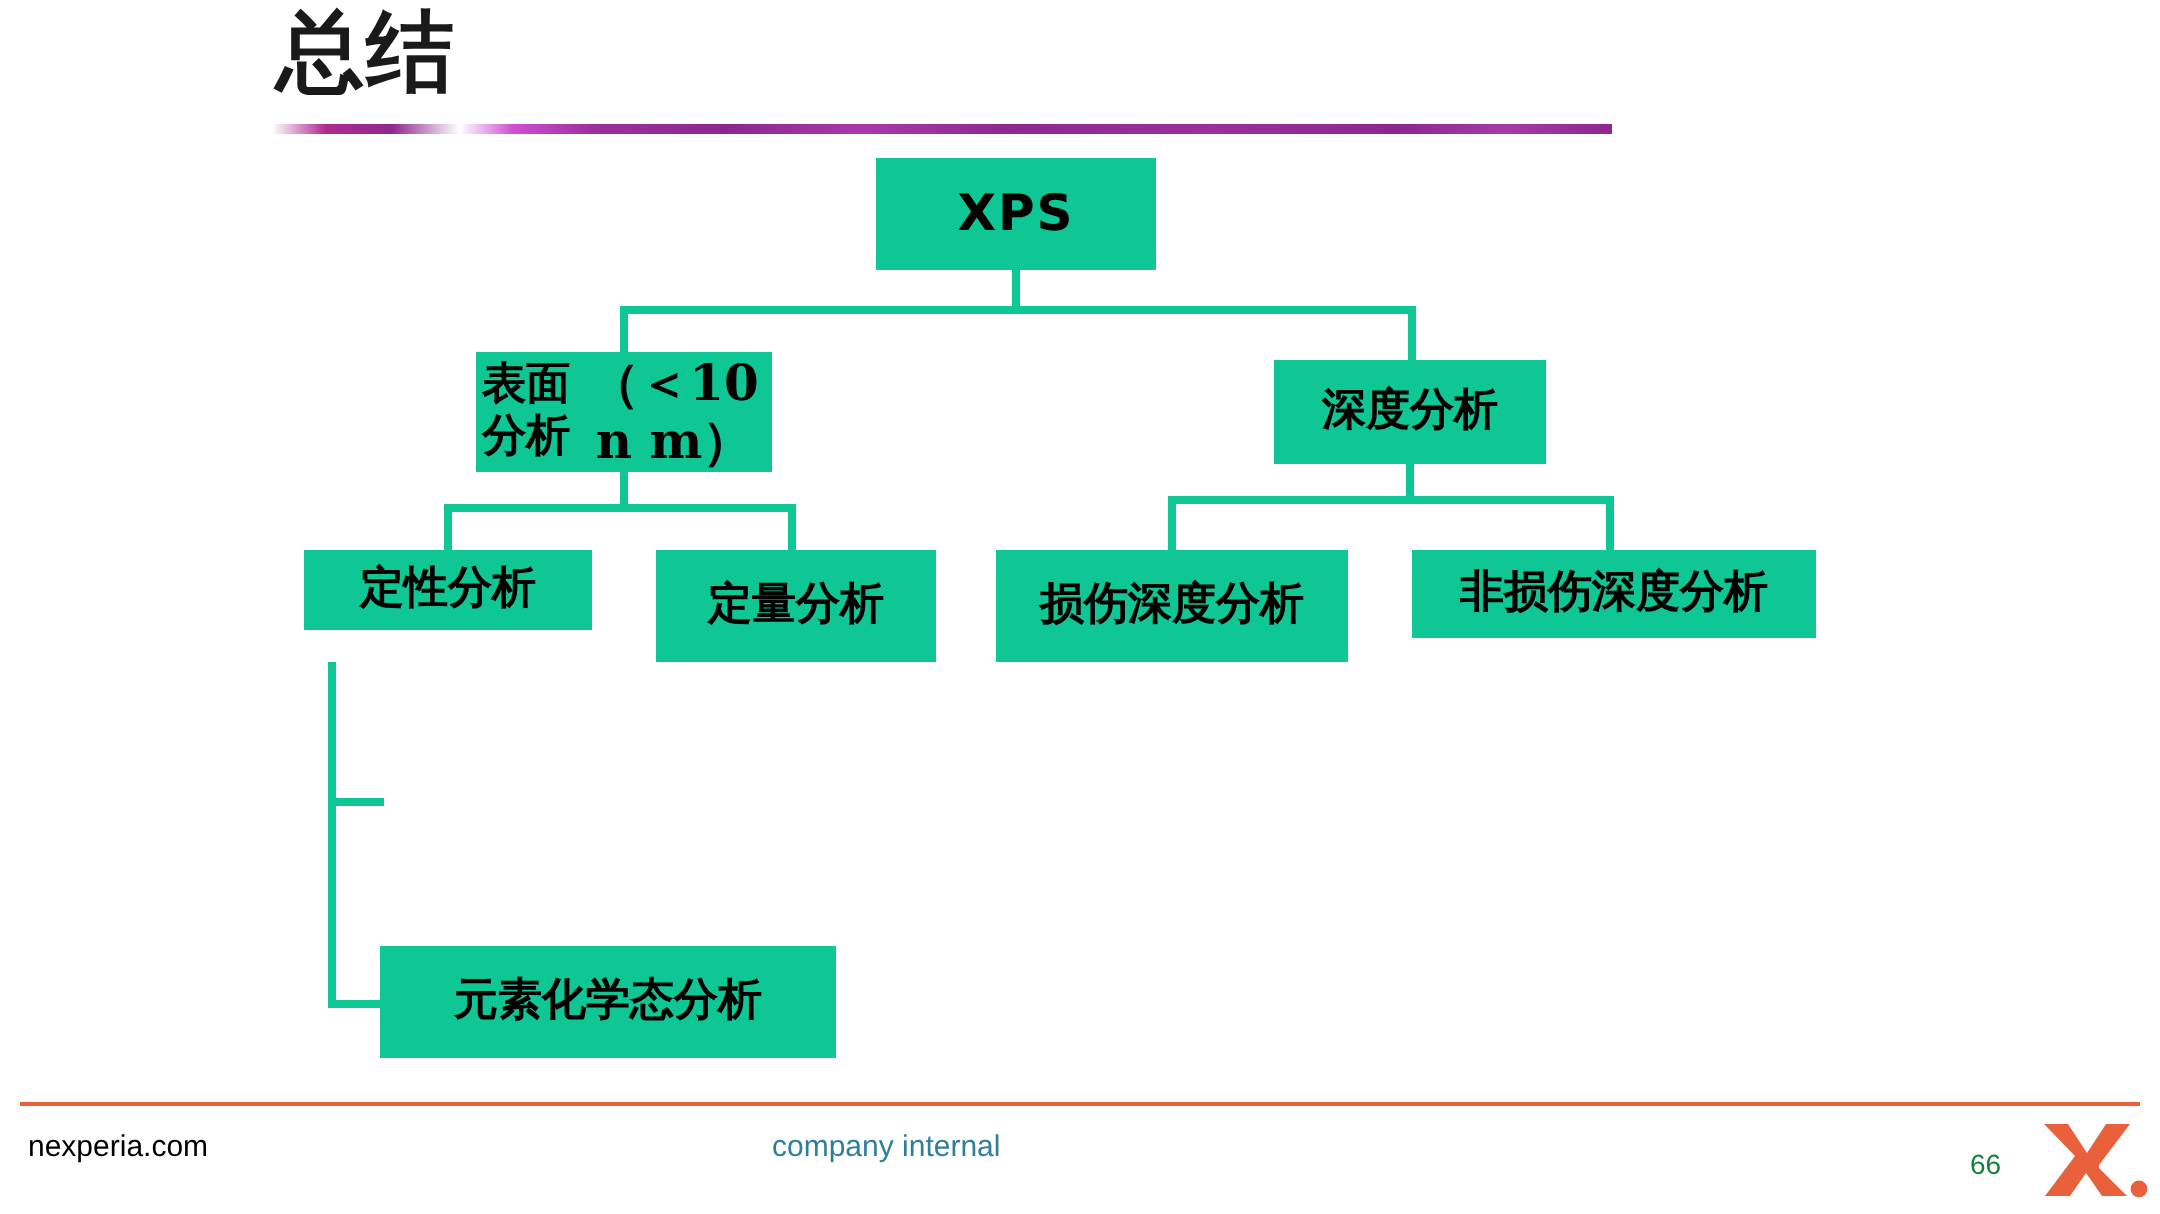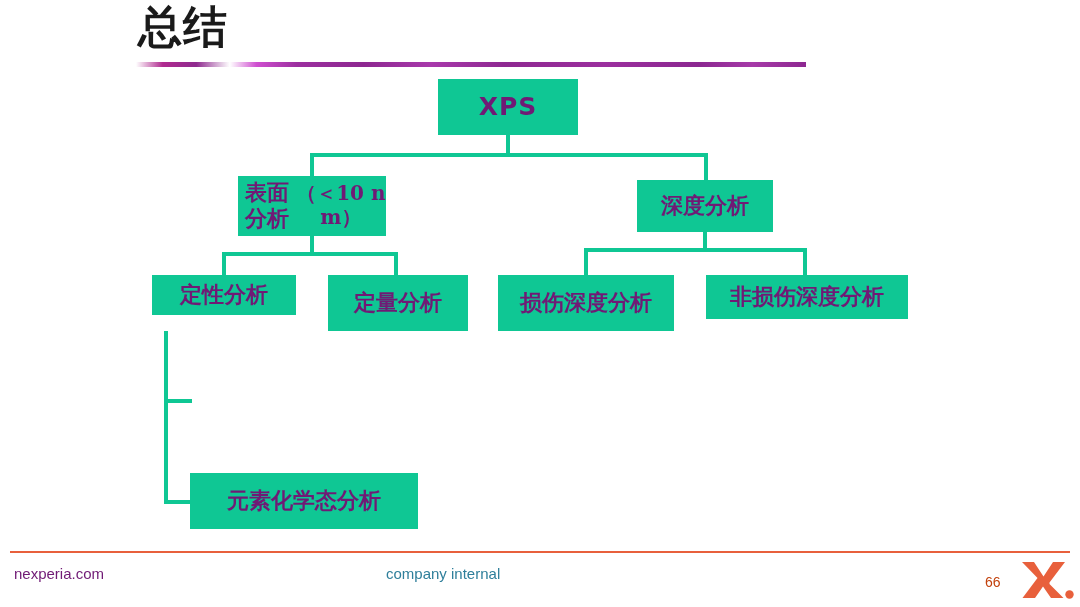--- a/index.html
+++ b/index.html
@@ -58,21 +58,21 @@
   .diagram {
     position: absolute;
     left: 0;
     top: 0;
     width: 1080px;
     height: 545px;
   }
   .node {
     position: absolute;
     background: #0fc794;
-    color: #701a75;
+    color: #000000;
     display: flex;
     align-items: center;
     justify-content: center;
     text-align: center;
     font-family: "DejaVu Serif", "Liberation Serif", serif;
     font-weight: bold;
     line-height: 1.18;
     box-sizing: border-box;
   }
   .node.bordered {
@@ -83,21 +83,21 @@
     font-family: "DejaVu Sans", "Liberation Sans", sans-serif;
     font-size: 25px;
     letter-spacing: 1px;
   }
   .node-surface {
     left: 238px; top: 176px; width: 148px; height: 60px;
     font-size: 22px;
     flex-direction: row;
   }
   .node-surface .l2 {
-    font-size: 20px;
+    font-size: 25px;
     font-family: "DejaVu Serif", "Liberation Serif", serif;
   }
   .node-depth {
     left: 637px; top: 180px; width: 136px; height: 52px;
     font-size: 22px;
   }
   .node-qual {
     left: 152px; top: 275px; width: 144px; height: 40px;
     font-size: 22px;
   }
@@ -136,37 +136,37 @@
     top: 551px;
     width: 1060px;
     height: 2px;
     background: #e8603c;
   }
   .footer-left {
     position: absolute;
     left: 14px;
     top: 565px;
     font-size: 15px;
-    color: #701a75;
+    color: #000000;
     font-family: "Liberation Sans", sans-serif;
   }
   .footer-center {
     position: absolute;
     left: 386px;
     top: 565px;
     font-size: 15px;
     color: #2f7f9b;
     font-family: "Liberation Sans", sans-serif;
   }
   .page-number {
     position: absolute;
     left: 985px;
     top: 574px;
     font-size: 14px;
-    color: #c2410c;
+    color: #15803d;
     font-family: "Liberation Sans", sans-serif;
     text-align: right;
   }
   .logo-x {
     position: absolute;
     left: 1018px;
     top: 558px;
     width: 56px;
     height: 44px;
   }

